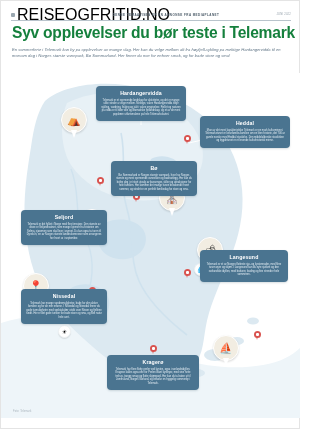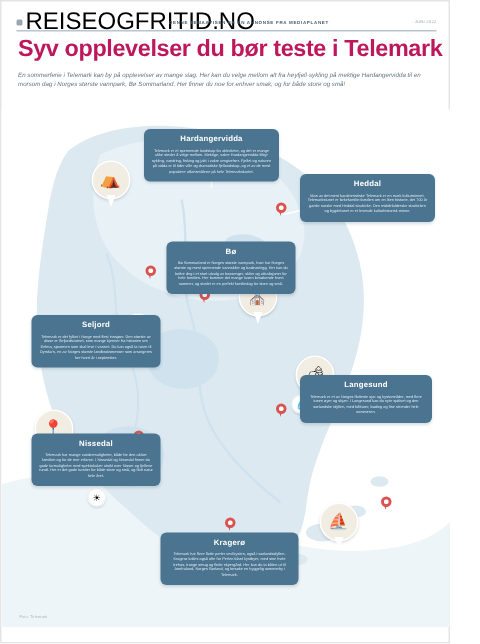--- a/index.html
+++ b/index.html
@@ -42,21 +42,21 @@
     position: absolute; left: 10px; top: 19px;
     width: 280px; height: 1px; background: #b9c4cc;
   }
 
   
   .headline {
     position: absolute; left: 11px; top: 23px;
     width: 280px;
     font-size: 15.6px; font-weight: bold;
     letter-spacing: -0.25px;
-    color: #be185d;
+    color: #15803d;
     white-space: nowrap;
   }
 
   
   .intro {
     position: absolute; left: 11px; top: 46px;
     width: 272px;
     font-size: 4.1px; line-height: 6.1px;
     color: #5f7485;
     font-style: italic;

